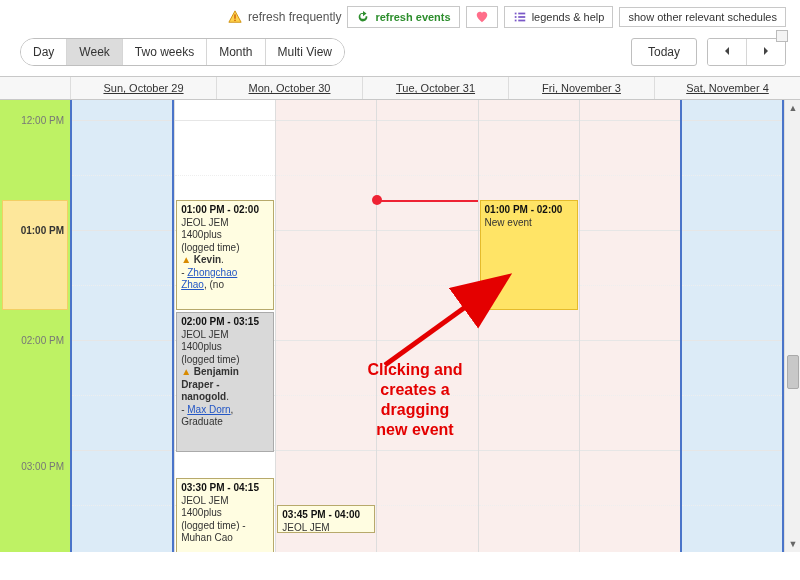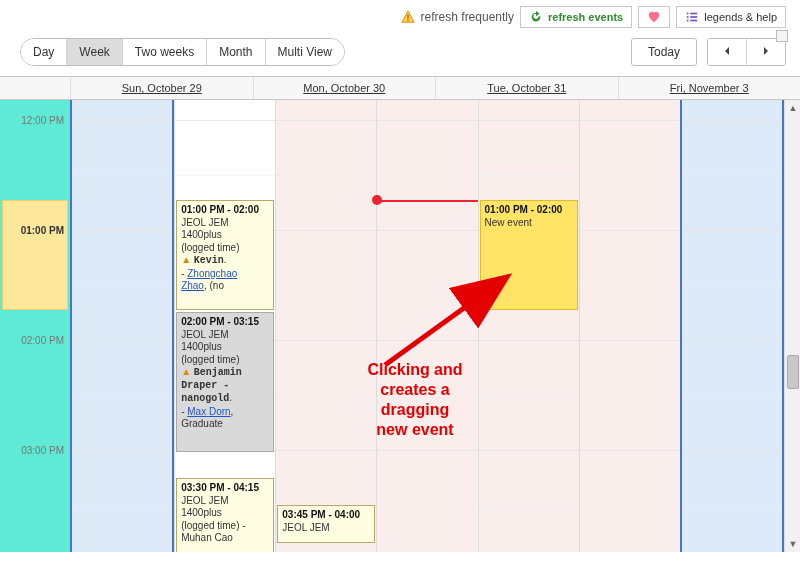--- a/index.html
+++ b/index.html
@@ -35,40 +35,40 @@
   .dayheader .gutter { width:70px; flex:0 0 70px; }
   .dayheader .dh { flex:1 1 0; text-align:center; padding:5px 2px; font-size:11px; text-decoration:underline; color:#333; border-left:1px solid #ddd; white-space:nowrap; overflow:hidden; cursor:pointer; }
 
   
   .gridwrap { position:relative; height:452px; overflow:hidden; }
   .scrollbar-track { position:absolute; right:0; top:0; bottom:0; width:16px; background:#f1f1f1; border-left:1px solid #ddd; }
   .scrollbar-arrow { position:absolute; left:0; width:16px; height:16px; display:flex; align-items:center; justify-content:center; color:#666; font-size:9px; }
   .scrollbar-thumb { position:absolute; left:2px; width:12px; background:#c8c8c8; border:1px solid #aaa; border-radius:2px; }
 
   .grid { position:absolute; left:0; right:16px; top:0; bottom:0; display:flex; }
-  .time-gutter { width:70px; flex:0 0 70px; position:relative; background:#5eead4; }
+  .time-gutter { width:70px; flex:0 0 70px; position:relative; background:#bef264; }
   .time-gutter .tlabel { position:absolute; right:6px; transform:translateY(-50%); font-size:10px; color:#777; }
   .time-gutter .now-block { position:absolute; left:2px; right:2px; background:#fde79b; border:1px solid #f2cf63; }
 
   .daycol { flex:1 1 0; position:relative; border-left:1px solid #ddd; }
   .daycol.sun, .daycol.sat { background:#dcebf7; border-left:2px solid #4a74c9; border-right:2px solid #4a74c9; }
   .daycol.pink { background:#faeeec; }
   .hourline { position:absolute; left:0; right:0; border-top:1px solid #e6e6e6; }
   .halfline { position:absolute; left:0; right:0; border-top:1px dotted #eee; }
 
   .nowline { position:absolute; left:0; width:100%; border-top:2px solid #e23; }
   .nowdot  { position:absolute; width:10px; height:10px; border-radius:50%; background:#e23; transform:translate(-50%,-50%); }
 
   .event { position:absolute; left:1px; right:1px; border:1px solid #b7a96b; background:#fffde1; padding:3px 4px; font-size:10px; line-height:1.25; overflow:hidden; cursor:pointer; }
   .event .time { font-weight:bold; color:#111; }
   .event.grey { background:#d9d9d9; border-color:#aaa; }
   .event.gold { background:#ffe466; border-color:#e5bb2b; }
   .event a { color:#2356c5; text-decoration:underline; }
   .warn-tri { color:#d88a00; font-size:10px; }
-  .bold { font-weight:bold;font-family:Liberation Mono, monospace; }
+  .bold { font-weight:bold; }
 
   
   .anno-text { position:absolute; color:#e40000; font-weight:bold; font-size:16px; text-align:center; line-height:1.25; pointer-events:none; }
   .anno-svg { position:absolute; pointer-events:none; }
 </style>
 </head>
 <body>
 
 <div class="linkbar">
   <span class="warn-row">
@@ -104,20 +104,23 @@
             <rect x="2" y="7" width="2" height="2"></rect>
             <rect x="2" y="11" width="2" height="2"></rect>
             <rect x="6" y="3" width="8" height="2"></rect>
             <rect x="6" y="7" width="8" height="2"></rect>
             <rect x="6" y="11" width="8" height="2"></rect>
           </g>
         </svg>
     </span>
     <span>legends &amp; help</span>
   </div>
+  <div class="btn">
+    <span>show other relevant schedules</span>
+  </div>
 </div>
 
 <div class="tiny-sq"></div>
 
 <div class="toolbar">
   <div class="seg">
     <div class="seg-item">Day</div>
     <div class="seg-item active">Week</div>
     <div class="seg-item">Two weeks</div>
     <div class="seg-item">Month</div>
@@ -139,32 +142,33 @@
     </div>
   </div>
 </div>
 
 <div class="dayheader">
   <div class="gutter"></div>
   <div class="dh">Sun, October 29</div>
   <div class="dh">Mon, October 30</div>
   <div class="dh">Tue, October 31</div>
   <div class="dh">Fri, November 3</div>
+  <div class="dh">Sat, November 4</div>
 </div>
 
 <div class="gridwrap">
 
   <div class="grid">
 
     <div class="time-gutter">
       <div class="tlabel" style="top:20px;">12:00 PM</div>
       <div class="now-block" style="top:100px;height:110px;"></div>
       <div class="tlabel" style="top:130px;color:#333;font-weight:bold;">01:00 PM</div>
       <div class="tlabel" style="top:240px;">02:00 PM</div>
-      <div class="tlabel" style="top:350px;">03:00 PM</div>
+      <div class="tlabel" style="top:366px;">03:00 PM</div>
     </div>
 
     <div class="daycol sun">
       <div class="hourline" style="top:20px"></div>
         <div class="halfline" style="top:75px"></div>
       <div class="hourline" style="top:130px"></div>
         <div class="halfline" style="top:185px"></div>
       <div class="hourline" style="top:240px"></div>
         <div class="halfline" style="top:295px"></div>
       <div class="hourline" style="top:350px"></div>
@@ -215,21 +219,21 @@
     <div class="daycol pink">
       <div class="hourline" style="top:20px"></div>
         <div class="halfline" style="top:75px"></div>
       <div class="hourline" style="top:130px"></div>
         <div class="halfline" style="top:185px"></div>
       <div class="hourline" style="top:240px"></div>
         <div class="halfline" style="top:295px"></div>
       <div class="hourline" style="top:350px"></div>
         <div class="halfline" style="top:405px"></div>
 
-      <div class="event" style="top:405px;height:38px;">
+      <div class="event" style="top:405px;height:28px;">
         <div class="time">03:45 PM - 04:00</div>
         <div>JEOL JEM</div>
       </div>
     </div>
 
     <div class="daycol pink">
       <div class="hourline" style="top:20px"></div>
         <div class="halfline" style="top:75px"></div>
       <div class="hourline" style="top:130px"></div>
         <div class="halfline" style="top:185px"></div>

